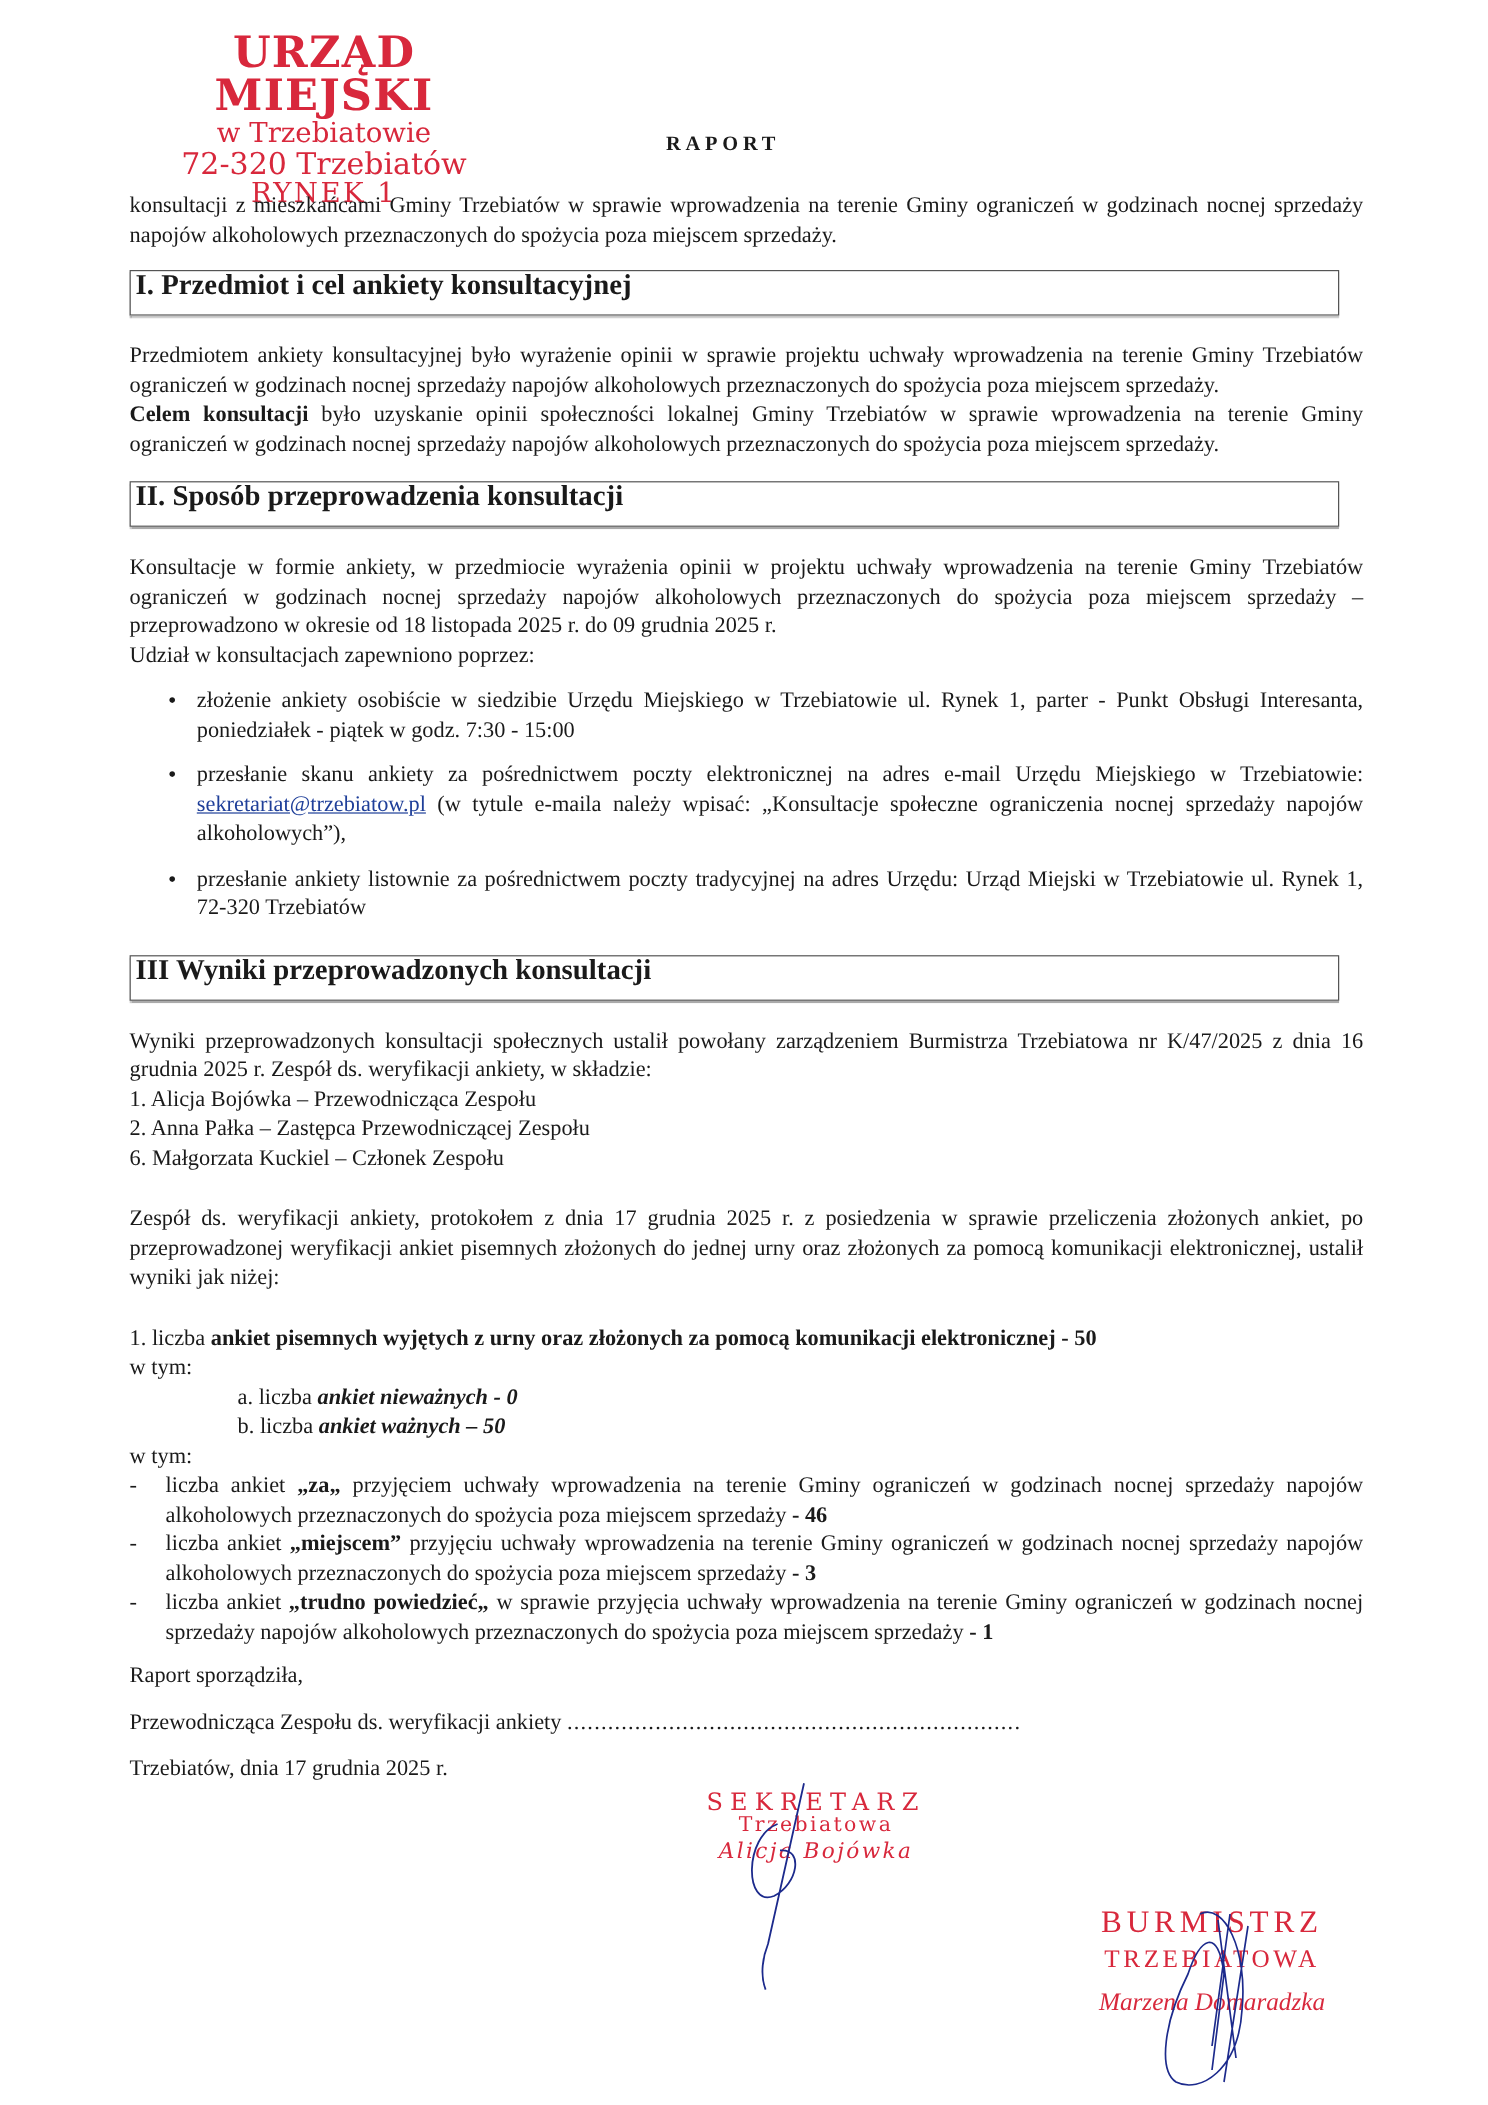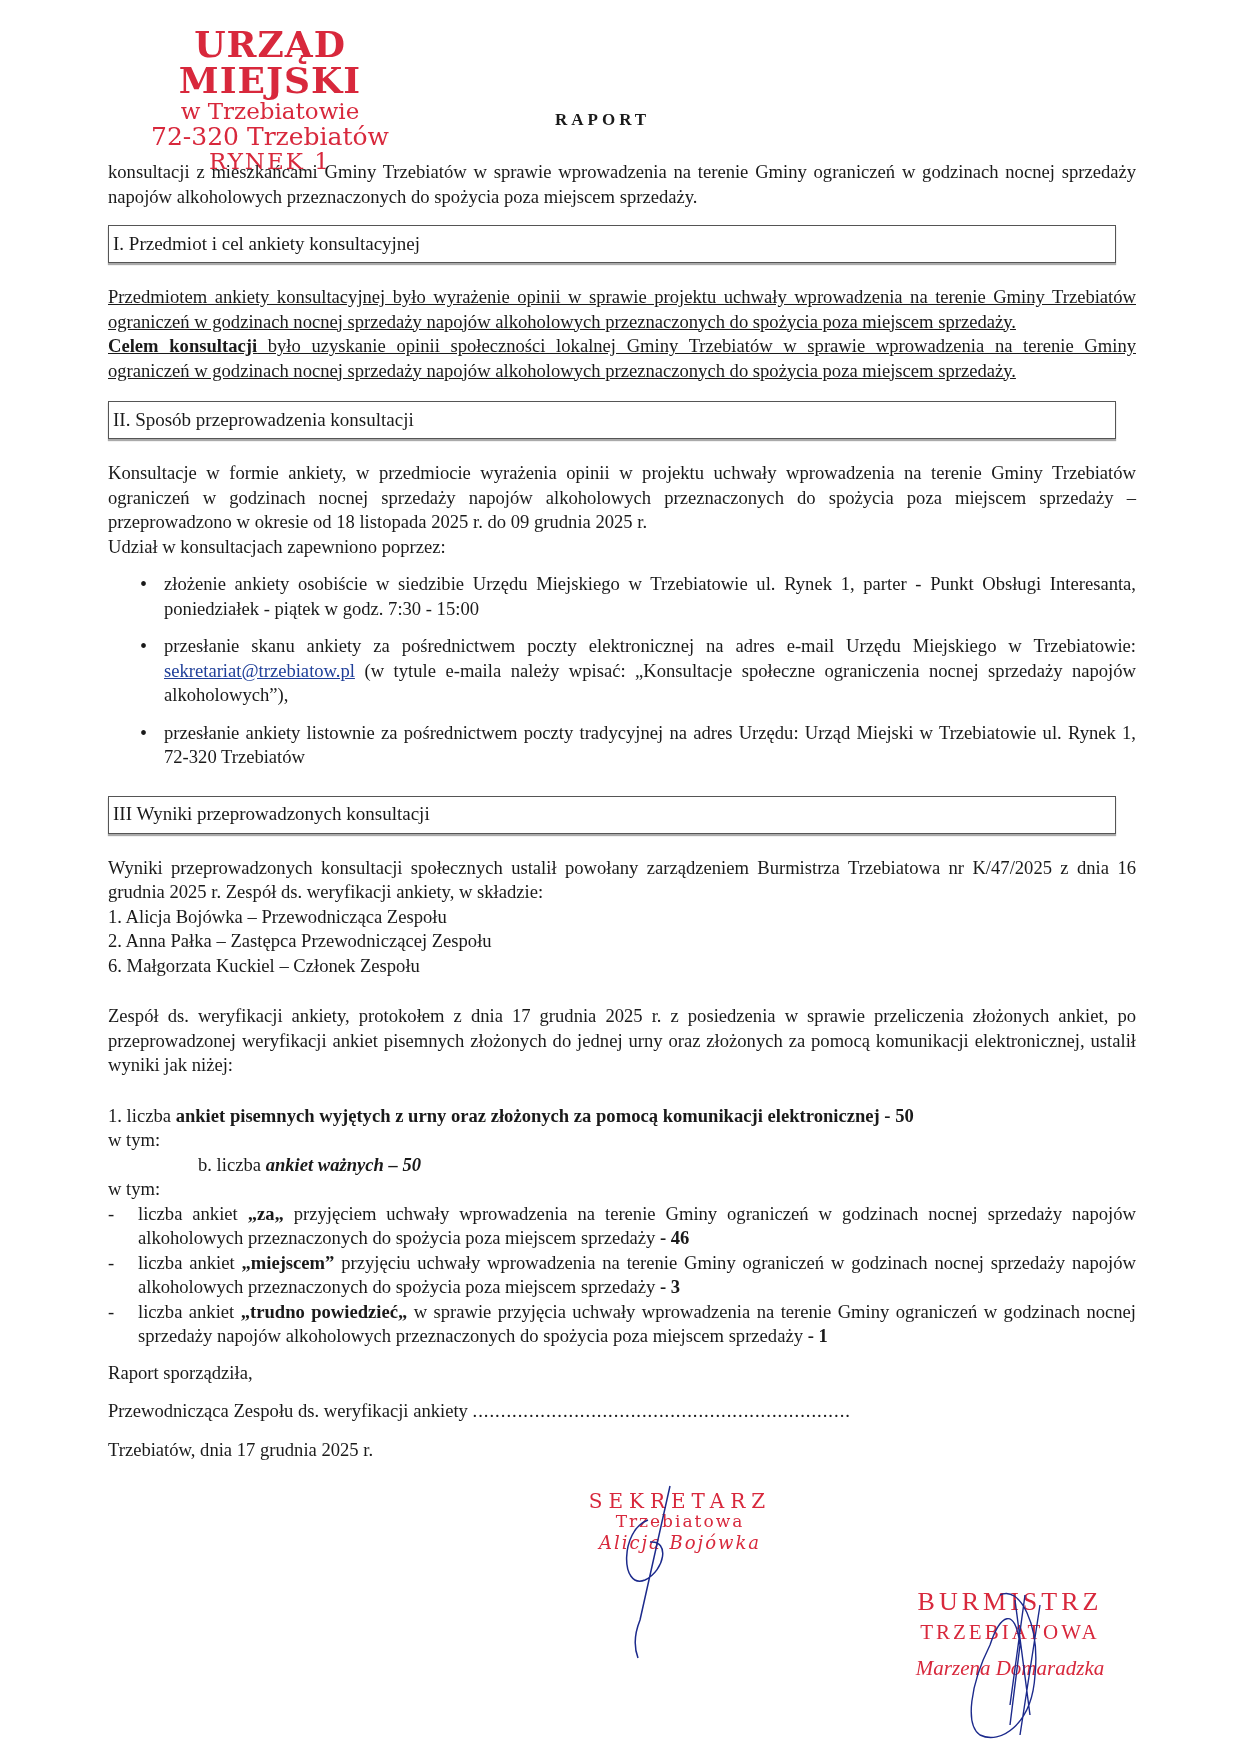--- a/index.html
+++ b/index.html
@@ -9,24 +9,24 @@
       color: #d8283c; font-family: "DejaVu Serif", "Liberation Serif", serif; line-height: 1.0; }
     .stamp-office .l1 { font-size: 36px; font-weight: bold; letter-spacing: 1px; }
     .stamp-office .l2 { font-size: 23px; margin-top: 2px; }
     .stamp-office .l3 { font-size: 25px; margin-top: 1px; }
     .stamp-office .l4 { font-size: 23px; letter-spacing: 2px; margin-top: 1px; }
     .title { position: absolute; left: 555px; top: 110px; font-size: 17px; font-weight: bold;
       letter-spacing: 4px; }
     .page { position: absolute; left: 108px; top: 160px; width: 1028px; font-size: 18.6px; line-height: 24.5px; }
     p { margin: 0; text-align: justify; }
     .section-box { border: 1.5px solid #555; box-shadow: 0 2px 1px #aaa; height: 36px; display: flex;
-      align-items: center; padding-left: 4px; margin-right: 20px; font-weight: normal; font-size: 19px; }
+      padding-left: 4px; margin-right: 20px; font-weight: bold; font-size: 24px; }
     .intro { margin-bottom: 16px; }
     .s1 { margin-top: 0; }
-    .block1 { margin-top: 22px; text-decoration: underline; }
+    .block1 { margin-top: 22px; }
     .s2 { margin-top: 18px; }
     .block2 { margin-top: 22px; }
     ul.bul { margin: 2px 0 0 0; padding: 0 0 0 36px; list-style: none; }
     ul.bul li { position: relative; padding-left: 20px; text-align: justify; margin-top: 13px; }
     ul.bul li::before { content: "\2022"; position: absolute; left: -4px; top: 0; font-size: 20px; }
     a.mail { color: #1f3f99; text-decoration: underline; }
     .s3 { margin-top: 26px; }
     .block3 { margin-top: 22px; }
     .verify { margin-top: 26px; }
     .results { margin-top: 26px; }
@@ -93,20 +93,21 @@
     <div class="members">
       <div>1. Alicja Bojówka – Przewodnicząca Zespołu</div>
       <div>2. Anna Pałka – Zastępca Przewodniczącej Zespołu</div>
       <div>6. Małgorzata Kuckiel  – Członek Zespołu</div>
     </div>
     <p class="verify">Zespół ds. weryfikacji ankiety, protokołem z dnia  17 grudnia 2025 r. z posiedzenia w sprawie przeliczenia złożonych ankiet, po przeprowadzonej weryfikacji ankiet pisemnych złożonych do jednej  urny oraz złożonych za pomocą komunikacji elektronicznej, ustalił wyniki jak niżej:</p>
 
     <div class="results">
       <div><span>1. liczba </span><b>ankiet pisemnych wyjętych z urny oraz złożonych za pomocą komunikacji elektronicznej -  50</b></div>
       <div> w tym:</div>
+      <div class="sub"><span>a. liczba </span><b><i>ankiet nieważnych - 0</i></b></div>
       <div class="sub"><span>b. liczba </span><b><i>ankiet ważnych –   50</i></b></div>
       <div>w tym:</div>
       <ul class="dash-list">
         <li><span>liczba ankiet </span><b>„za„</b><span> przyjęciem uchwały wprowadzenia na terenie Gminy ograniczeń w godzinach nocnej sprzedaży napojów alkoholowych przeznaczonych  do spożycia poza miejscem sprzedaży </span><b>- 46</b></li>
         <li><span>liczba ankiet </span><b>„miejscem”</b><span> przyjęciu uchwały wprowadzenia na terenie Gminy ograniczeń w godzinach nocnej sprzedaży napojów alkoholowych przeznaczonych  do spożycia poza miejscem sprzedaży </span><b>- 3</b></li>
         <li><span>liczba ankiet </span><b>„trudno powiedzieć„</b><span> w sprawie przyjęcia uchwały wprowadzenia na terenie Gminy ograniczeń w godzinach nocnej sprzedaży napojów alkoholowych przeznaczonych  do spożycia poza miejscem sprzedaży  </span><b>- 1</b></li>
       </ul>
     </div>
 
     <div class="footer">

